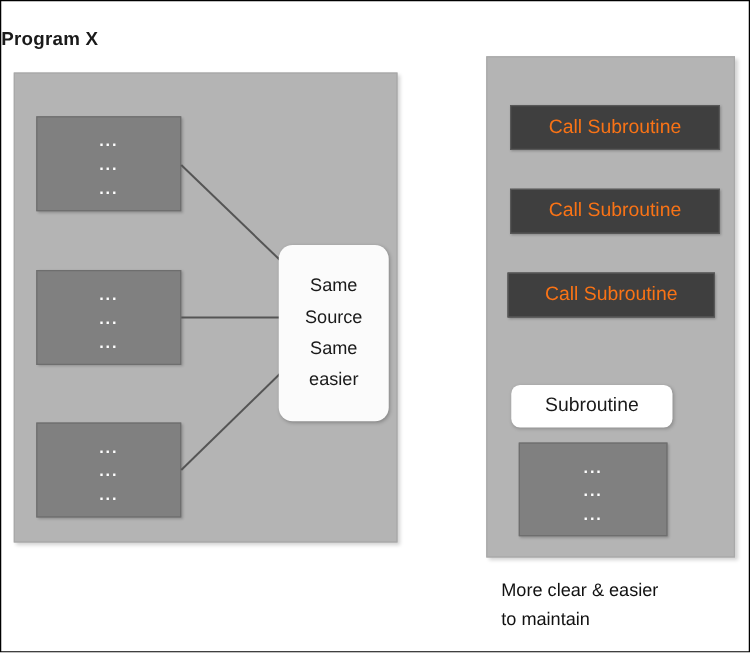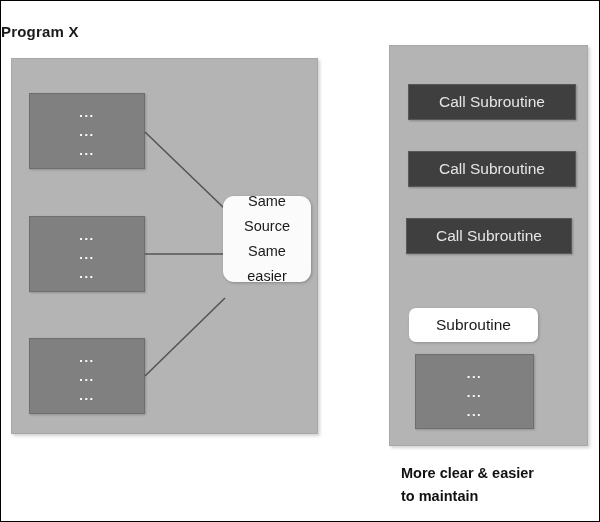--- a/index.html
+++ b/index.html
@@ -77,21 +77,21 @@
     width: 600px; height: 522px;
     pointer-events: none;
   }
 
   
   #callout {
     position: absolute;
     left: 222px;
     top: 195px;
     width: 88px;
-    height: 86px;
+    height: 141px;
     background: #fbfbfb;
     border-radius: 11px;
     box-shadow: 1px 1px 3px rgba(0,0,0,0.25);
     display: flex;
     flex-direction: column;
     justify-content: center;
     align-items: center;
     box-sizing: border-box;
   }
   #callout .cl {
@@ -100,21 +100,21 @@
     color: #1a1a1a;
     white-space: nowrap;
   }
 
   
   .call-bar {
     position: absolute;
     background: #3f3f3f;
     border: 1px solid #585858;
     box-sizing: border-box;
-    color: #e5e5e5;
+    color: #f97316;
     font-size: 15.5px;
     display: flex;
     align-items: center;
     justify-content: center;
     box-shadow: 1px 1px 2px rgba(0,0,0,0.25);
     white-space: nowrap;
   }
   #call-1 { left: 407px; top: 83px;  width: 168px; height: 36px; }
   #call-2 { left: 407px; top: 150px; width: 168px; height: 36px; }
   #call-3 { left: 405px; top: 217px; width: 166px; height: 36px; }
@@ -137,21 +137,21 @@
     box-sizing: border-box;
     white-space: nowrap;
   }
 
   
   #caption {
     position: absolute;
     left: 400px;
     top: 461px;
     width: 195px;
-    font-weight: bold;
+    font-weight: normal;
     font-size: 14.5px;
     line-height: 23px;
     color: #111111;
   }
   #caption div { white-space: nowrap; }
 </style>
 </head>
 <body>
 
 <div id="canvas">

